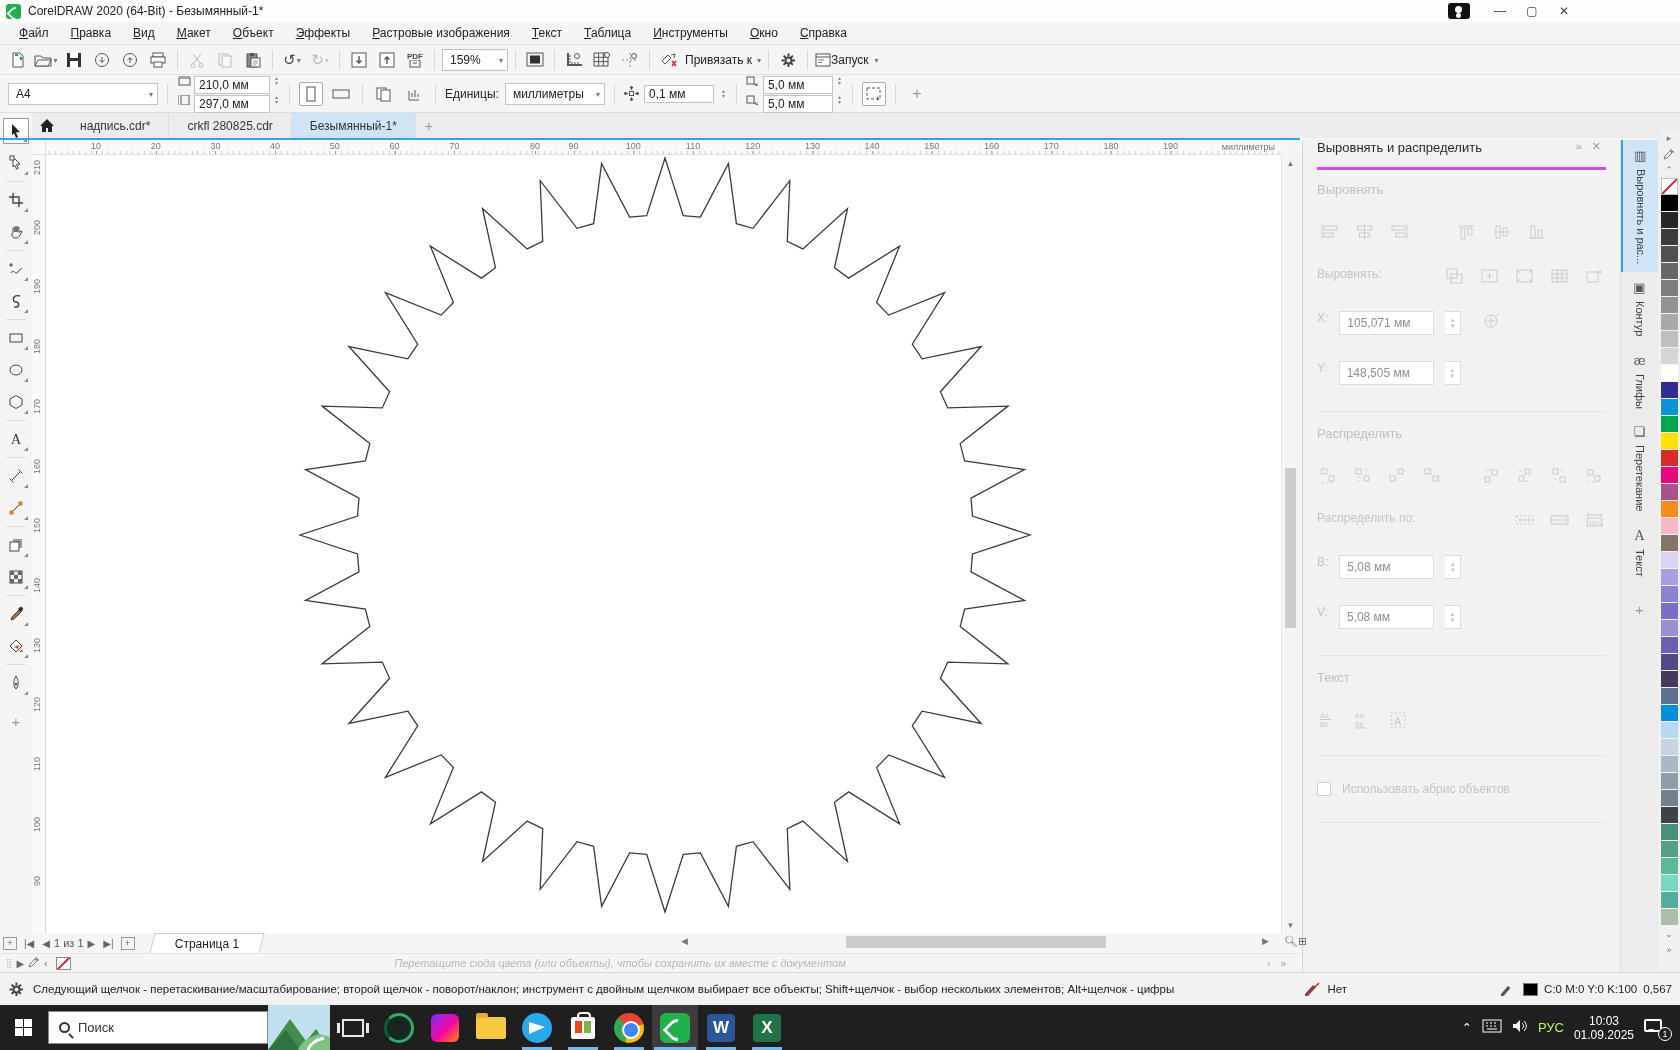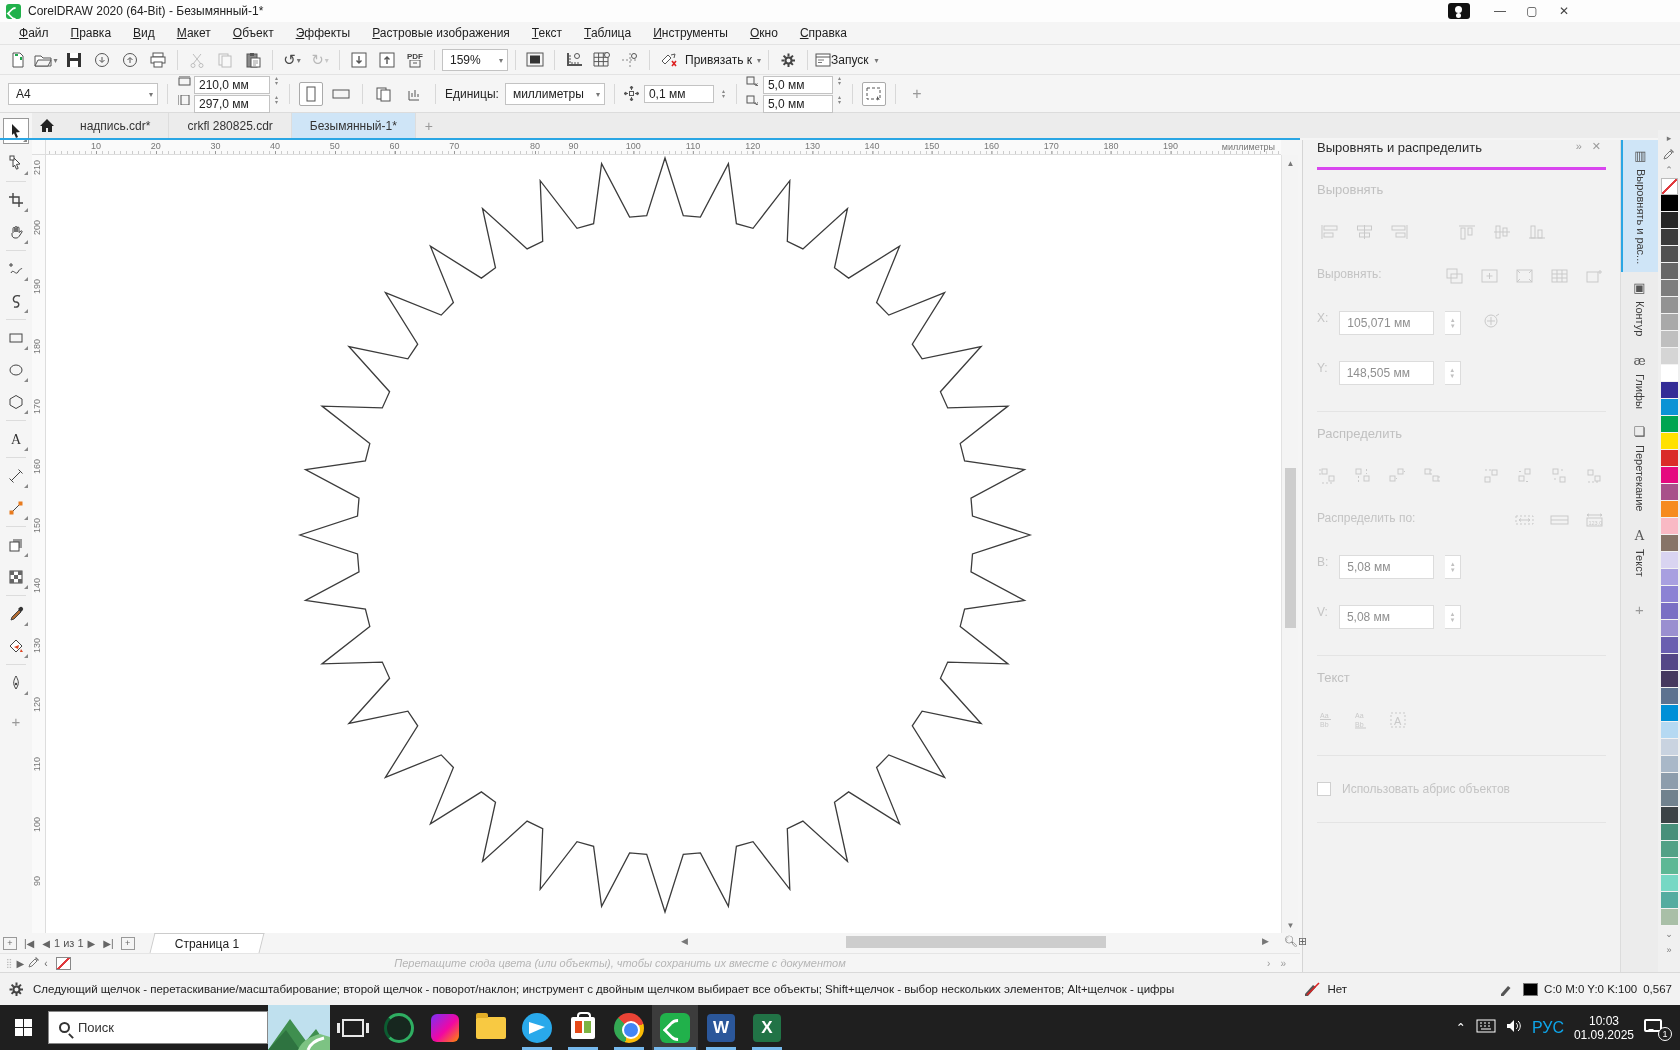--- a/index.html
+++ b/index.html
@@ -140,21 +140,21 @@
   #tb-search { width:220px; height:33px; background:#fff; border:1px solid #888; display:flex; align-items:center; padding:0 10px; gap:8px; margin-left:2px; }
   #tb-search span { font-size:13px; color:#333; }
   .mag { width:11px; height:11px; border:2px solid #333; border-radius:50%; position:relative; }
   .mag::after { content:""; position:absolute; left:9px; top:9px; width:2px; height:6px; background:#333; transform:rotate(-45deg); }
   #tb-widget { width:62px; height:45px; overflow:hidden; }
   .tb-ic { width:46px; height:45px; display:flex; align-items:center; justify-content:center; position:relative; }
   .tb-ic.active { background:#3c3c3c; }
   .tb-ic .uline { position:absolute; bottom:0; left:8px; right:8px; height:3px; background:#76b9ed; }
   .tb-ic.active .uline { left:2px; right:2px; }
   #tray { margin-left:auto; display:flex; align-items:center; gap:10px; padding-right:10px; color:#fff; }
-  #tray .trtxt { font-size:16px; color:#0ea5e9; }
+  #tray .trtxt { font-size:13px; color:#bef264; }
   #clock { text-align:center; font-size:12px; line-height:14px; }
   #notif { position:relative; width:26px; height:22px; }
   #notif .bubble { position:absolute; left:0; top:2px; width:18px; height:13px; border:2px solid #fff; border-radius:2px; }
   #notif .bubble::after { content:""; position:absolute; left:2px; bottom:-5px; border:3px solid transparent; border-top-color:#fff; }
   #notif .badge { position:absolute; right:-2px; bottom:-2px; width:14px; height:14px; border-radius:50%; border:1px solid #fff; background:#1f1f1f; color:#fff; font-size:9px; display:flex; align-items:center; justify-content:center; }
 
   .app-circle { width:30px; height:30px; border-radius:50%; }
   .chrome { background:conic-gradient(from -45deg,#ea4335 0 120deg,#fbbc05 120deg 240deg,#34a853 240deg 360deg); position:relative; }
   .chrome::after { content:""; position:absolute; left:8px; top:8px; width:14px; height:14px; border-radius:50%; background:#4285f4; border:2px solid #fff; }
   .telegram { background:#29a9eb; position:relative; }

